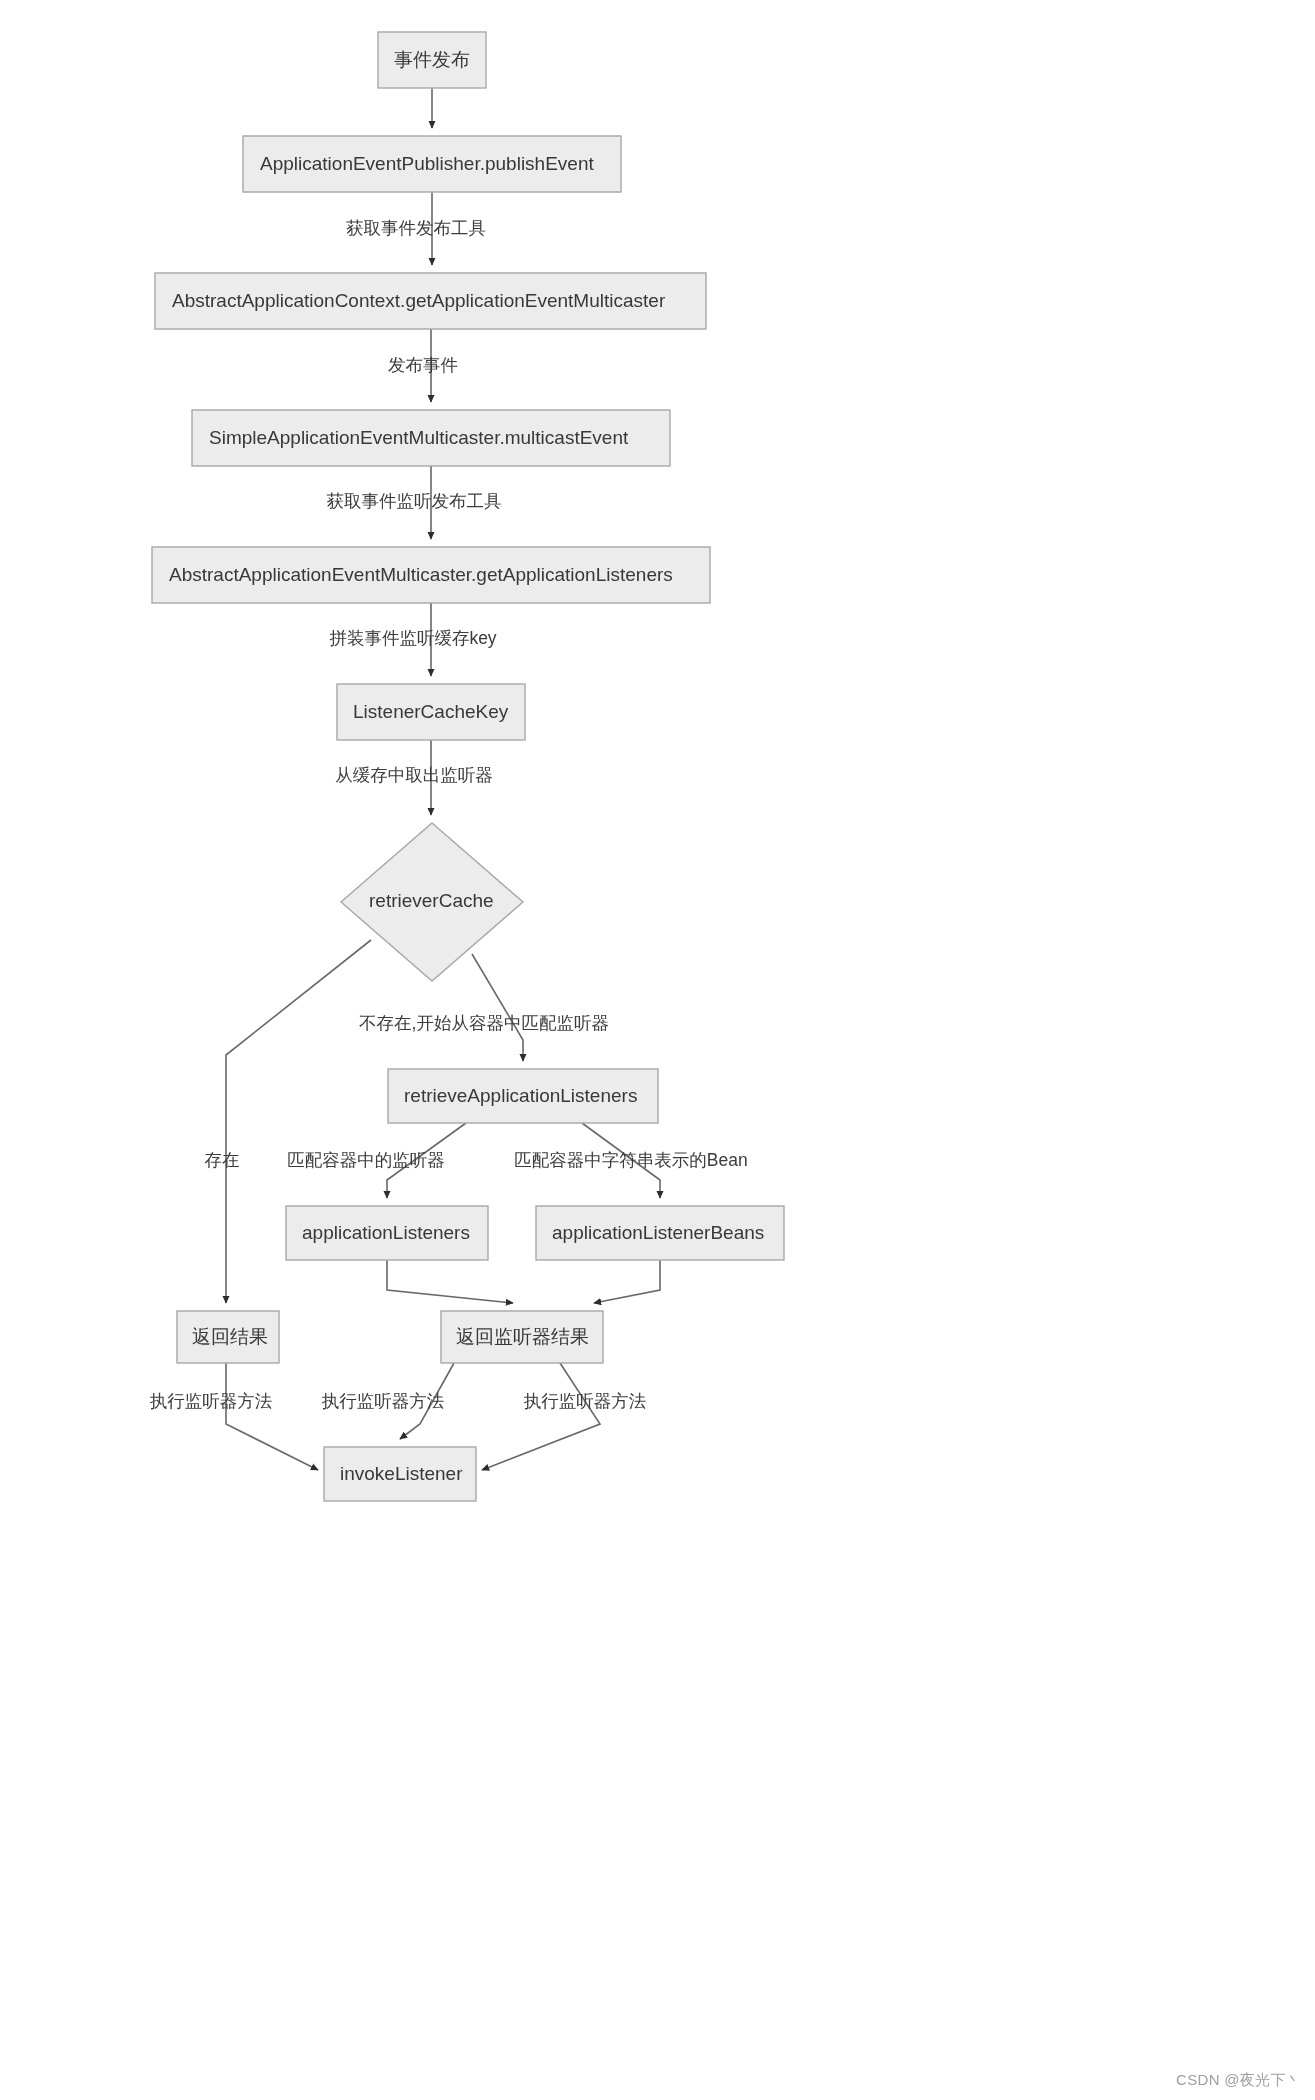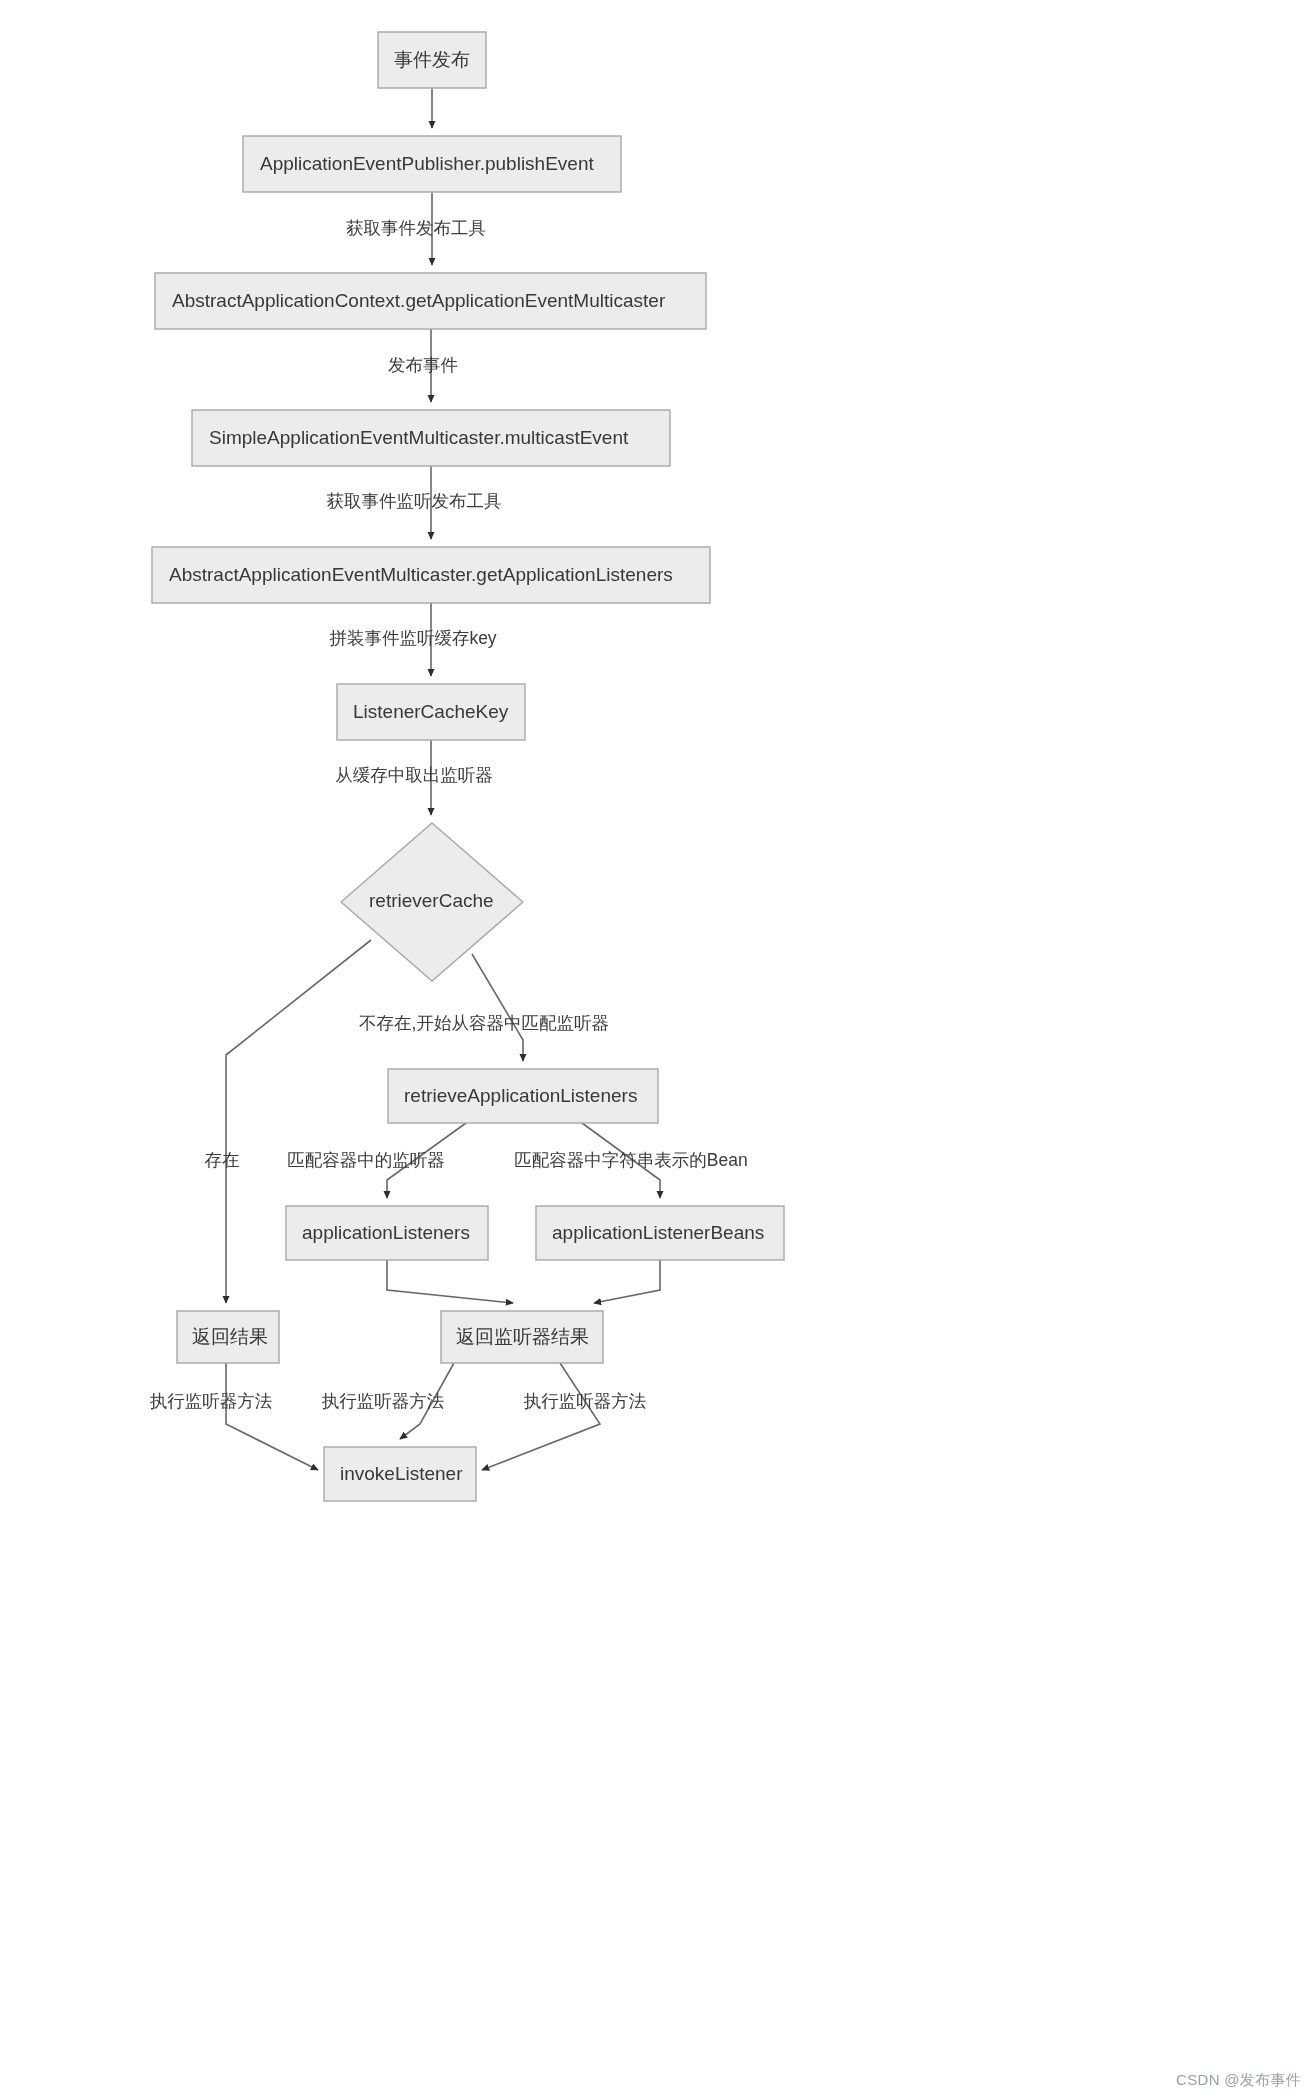--- a/index.html
+++ b/index.html
@@ -187,14 +187,14 @@
       <text class="edge-label" x="484" y="1024">不存在,开始从容器中匹配监听器</text>
       <text class="edge-label" x="222" y="1161">存在</text>
       <text class="edge-label" x="366" y="1161">匹配容器中的监听器</text>
       <text class="edge-label" x="631" y="1161">匹配容器中字符串表示的Bean</text>
       <text class="edge-label" x="211" y="1402">执行监听器方法</text>
       <text class="edge-label" x="383" y="1402">执行监听器方法</text>
       <text class="edge-label" x="585" y="1402">执行监听器方法</text>
     </g>
   </svg>
 
-  <div class="watermark">CSDN @发布事件</div>
+  <div class="watermark">CSDN @夜光下丶</div>
 </div>
 
 </body></html>

